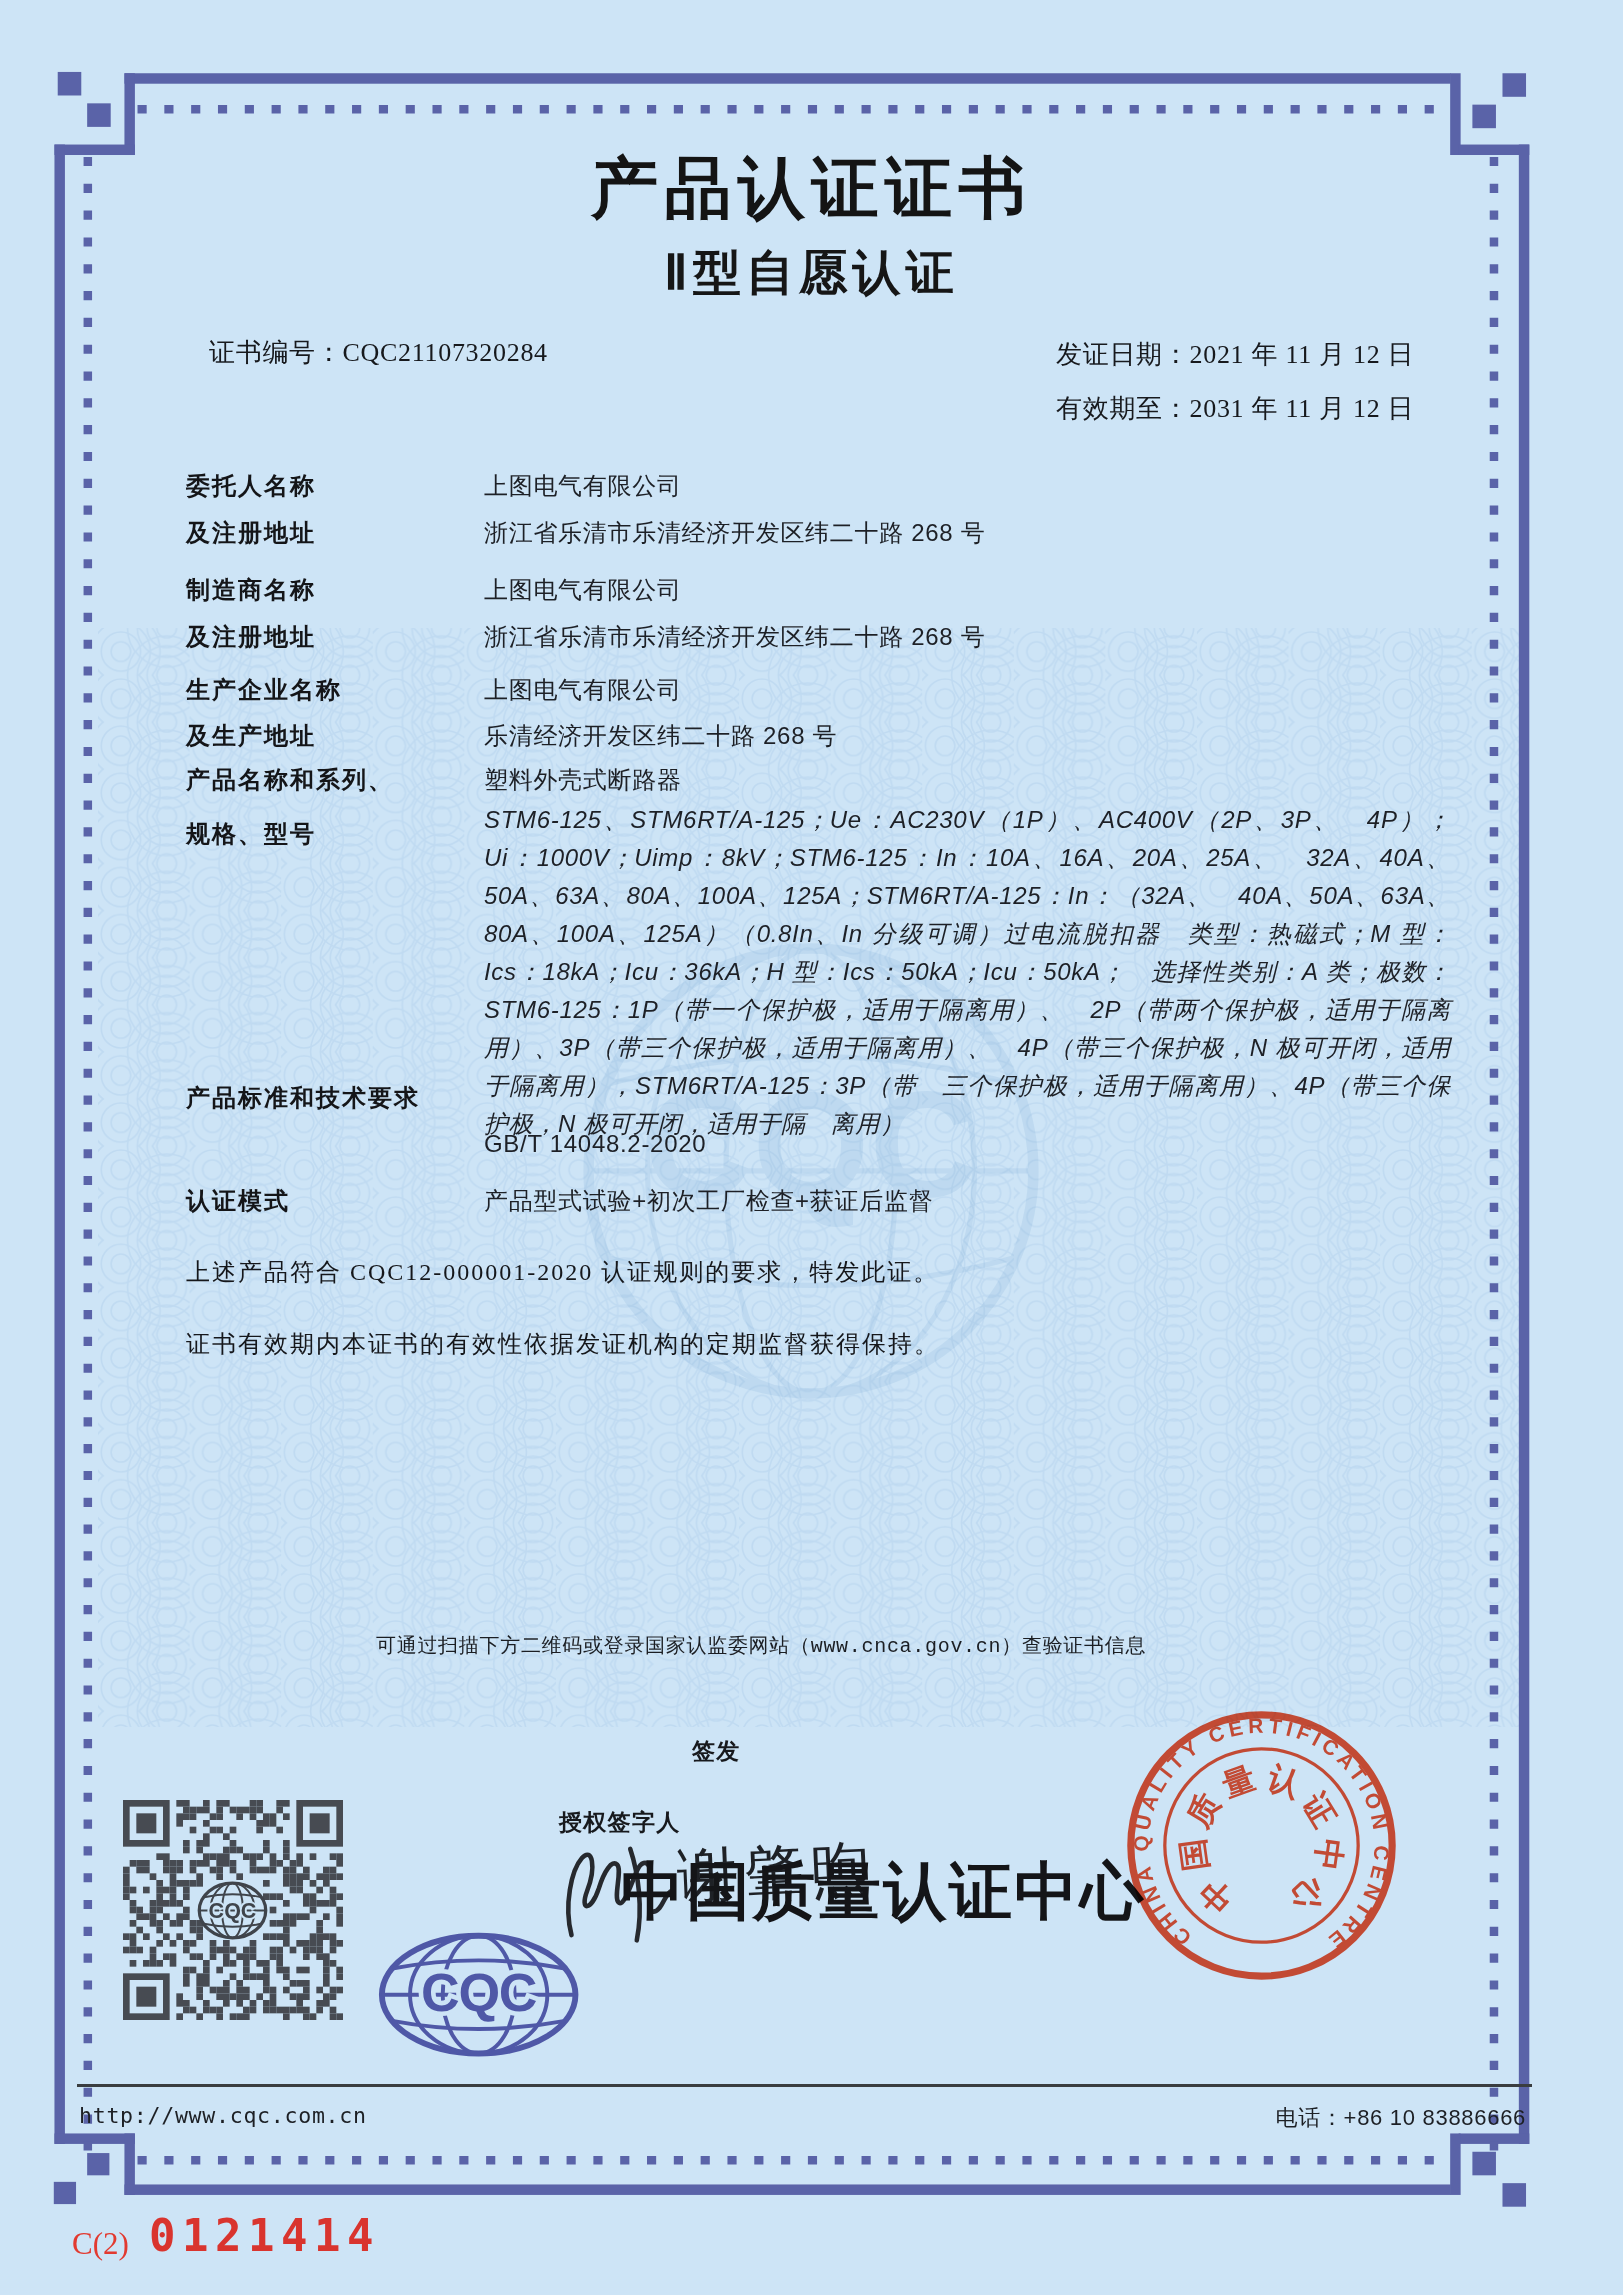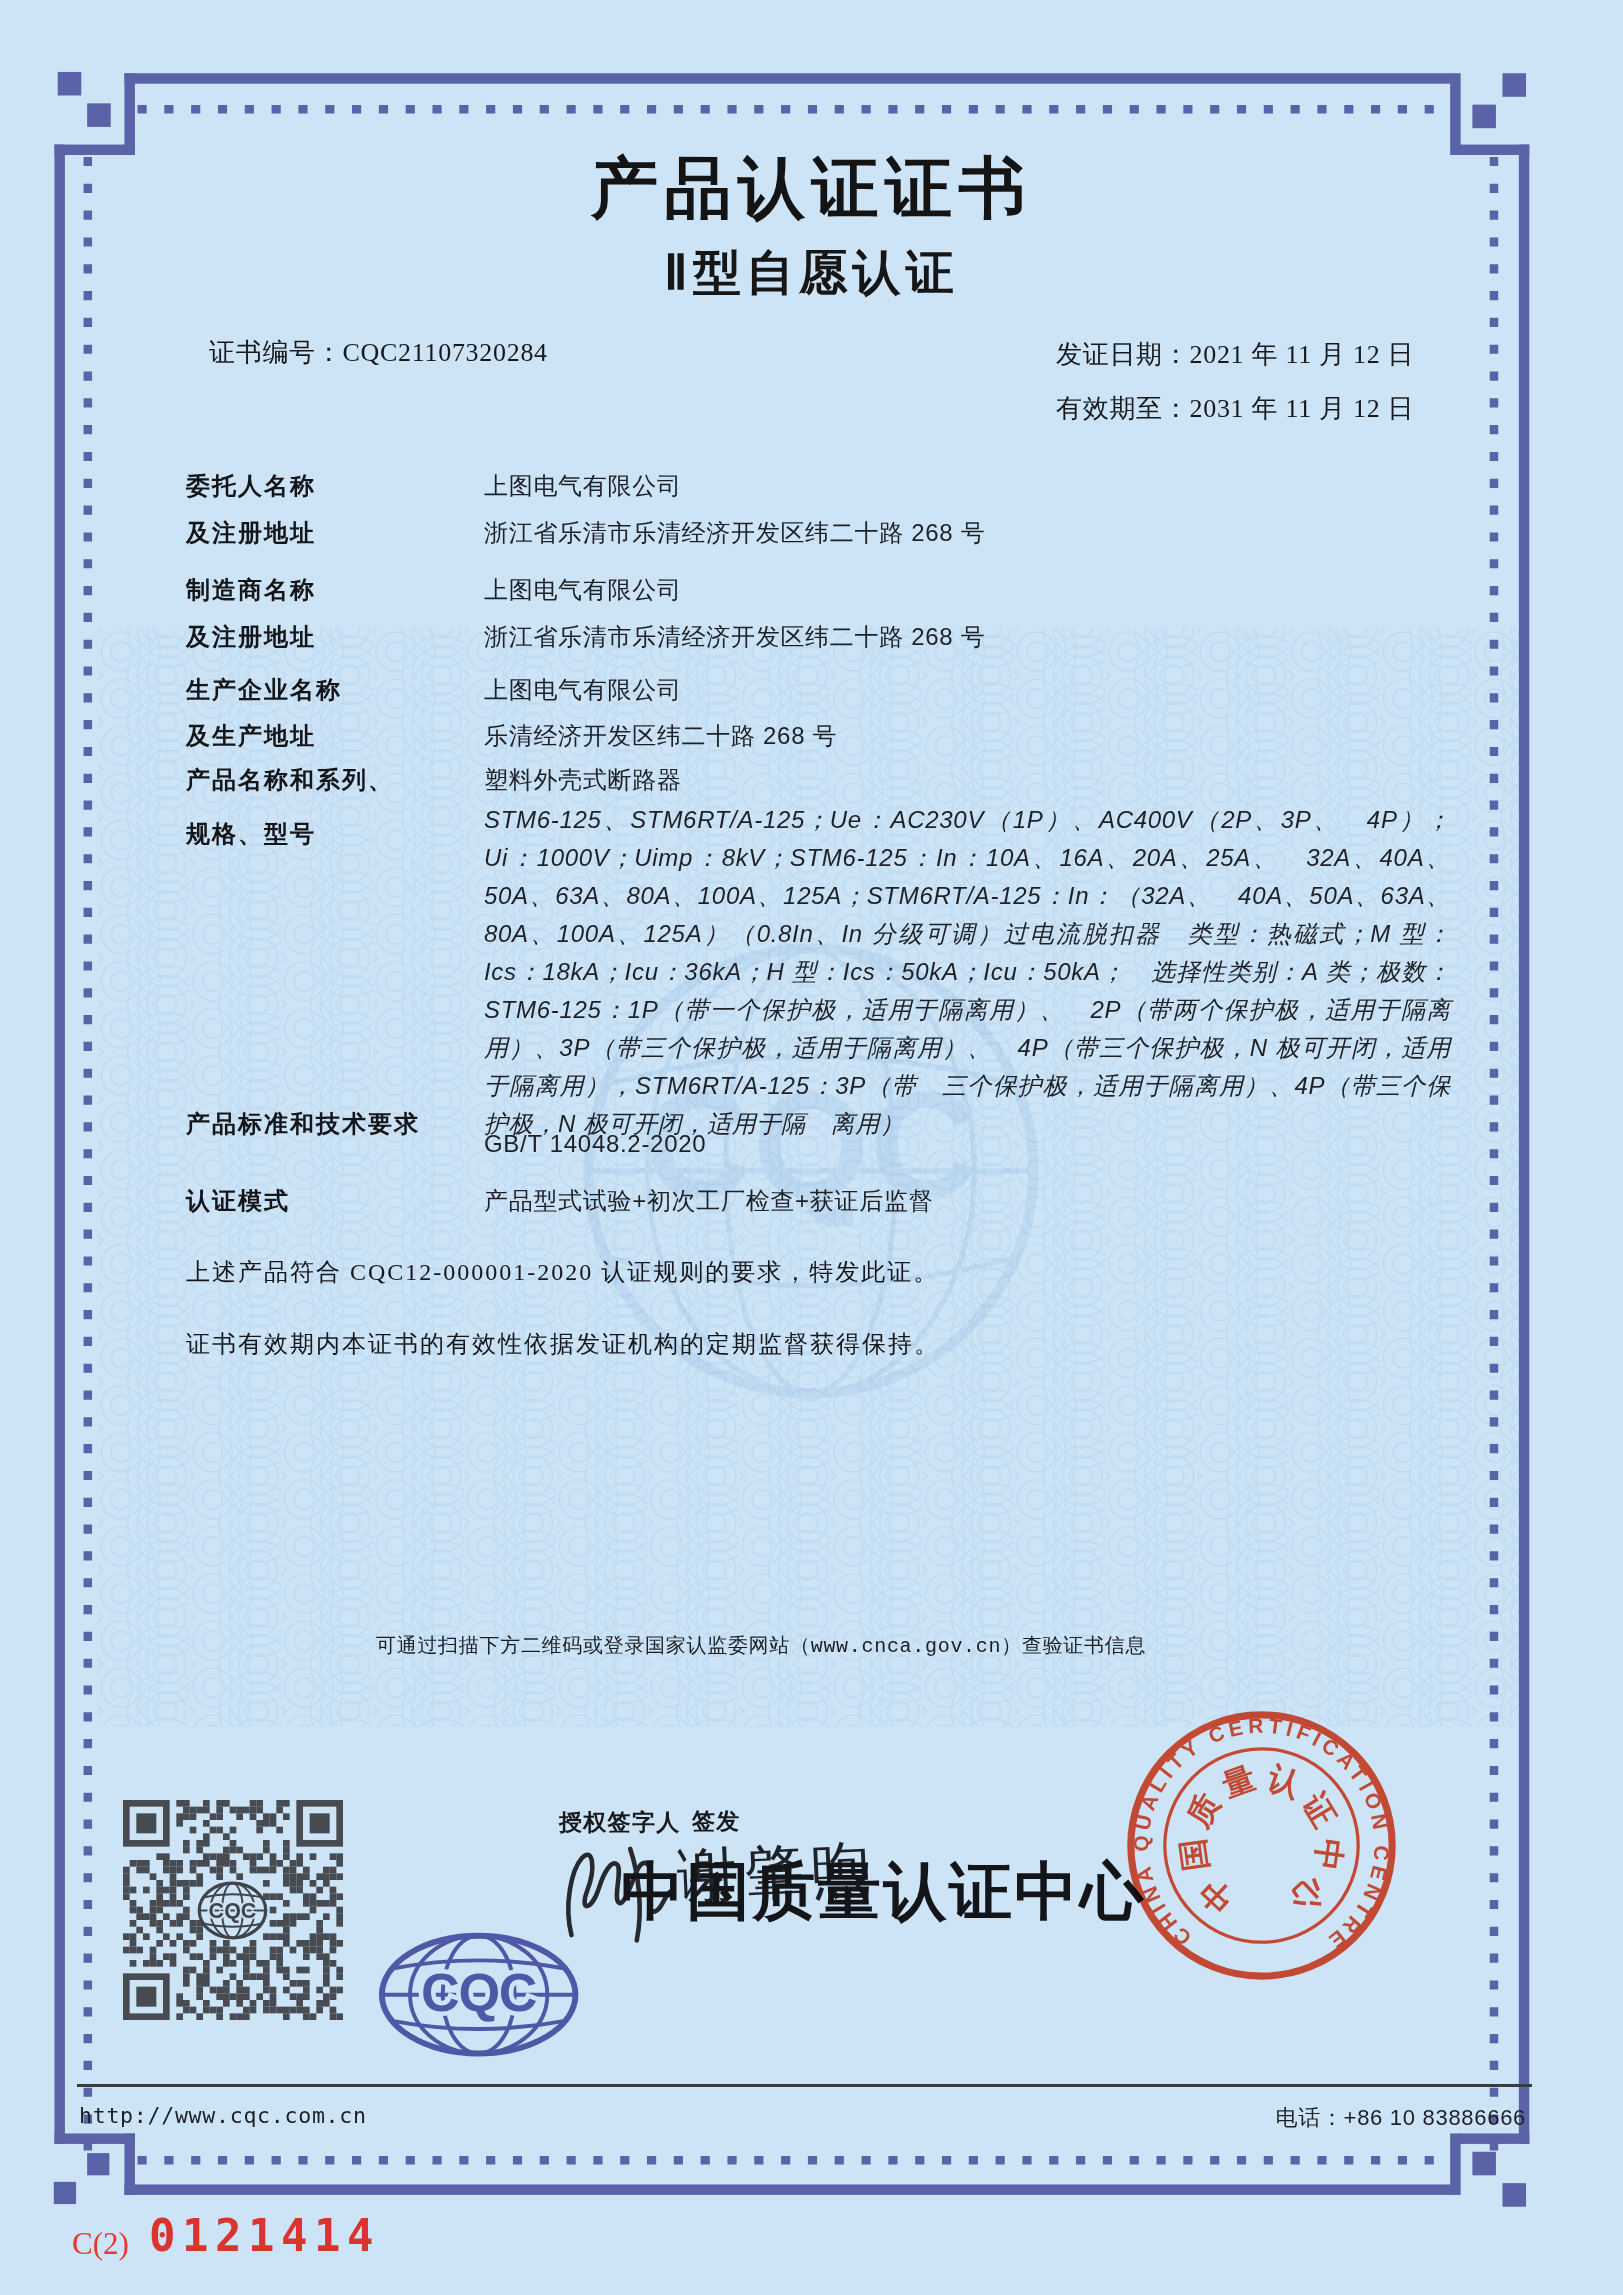--- a/index.html
+++ b/index.html
@@ -154,21 +154,21 @@
   <div class="row-value" style="top:674px">上图电气有限公司</div>
 
   <div class="row-label" style="top:720px">及生产地址</div>
   <div class="row-value" style="top:720px">乐清经济开发区纬二十路 268 号</div>
 
   <div class="row-label" style="top:764px">产品名称和系列、</div>
   <div class="row-label" style="top:818px">规格、型号</div>
   <div class="row-value" style="top:764px">塑料外壳式断路器</div>
   <div class="row-value spec" style="top:801px">STM6-125、STM6RT/A-125；Ue：AC230V（1P）、AC400V（2P、3P、　4P）；Ui：1000V；Uimp：8kV；STM6-125：In：10A、16A、20A、25A、　32A、40A、50A、63A、80A、100A、125A；STM6RT/A-125：In：（32A、　40A、50A、63A、80A、100A、125A）（0.8In、In 分级可调）过电流脱扣器　类型：热磁式；M 型：Ics：18kA；Icu：36kA；H 型：Ics：50kA；Icu：50kA；　选择性类别：A 类；极数：STM6-125：1P（带一个保护极，适用于隔离用）、　2P（带两个保护极，适用于隔离用）、3P（带三个保护极，适用于隔离用）、　4P（带三个保护极，N 极可开闭，适用于隔离用），STM6RT/A-125：3P（带　三个保护极，适用于隔离用）、4P（带三个保护极，N 极可开闭，适用于隔　离用）</div>
 
-  <div class="row-label" style="top:1108px">产品标准和技术要求</div>
+  <div class="row-label" style="top:1082px">产品标准和技术要求</div>
   <div class="row-value" style="top:1130px">GB/T 14048.2-2020</div>
 
   <div class="row-label" style="top:1185px">认证模式</div>
   <div class="row-value" style="top:1185px">产品型式试验+初次工厂检查+获证后监督</div>
 
   <div class="stmt" style="top:1256px">上述产品符合 CQC12-000001-2020 认证规则的要求，特发此证。</div>
   <div class="stmt" style="top:1328px">证书有效期内本证书的有效性依据发证机构的定期监督获得保持。</div>
 
   <div class="note">可通过扫描下方二维码或登录国家认监委网站（www.cnca.gov.cn）查验证书信息</div>
 
@@ -571,21 +571,21 @@
     <ellipse cx="56" cy="48" rx="51" ry="42" fill="#cde4f6" stroke="#3f444b" stroke-width="5"></ellipse>
     <g fill="none" stroke="#3f444b" stroke-width="3">
       <ellipse cx="56" cy="48" rx="34" ry="42"></ellipse>
       <ellipse cx="56" cy="48" rx="16" ry="42"></ellipse>
       <path d="M10,28 Q56,18 102,28 M5,48 H107 M10,68 Q56,78 102,68"></path>
     </g>
     <text x="56" y="60" text-anchor="middle" font-size="33" font-weight="700" fill="#3f444b" stroke="#cde4f6" stroke-width="6" paint-order="stroke" style="font-family:'Liberation Sans',sans-serif">CQC</text>
   </svg>
 
   <div class="sign-label" style="left:559px; top:1807px">授权签字人</div>
-  <div class="sign-label" style="left:692px; top:1806px">签发</div>
+  <div class="sign-label" style="left:692px; top:1736px">签发</div>
 
   <svg class="abs" style="left:553px; top:1832px;" width="131" height="124" viewBox="0 0 200 190">
     <g fill="none" stroke="#26292e" stroke-width="7" stroke-linecap="round">
       <path d="M28,158 C16,112 28,58 44,40 C60,22 66,54 52,90 C40,122 58,122 70,86 C78,60 90,42 98,50 C106,58 92,100 100,108 C108,116 120,78 128,60 C134,46 144,42 148,56 C154,76 140,124 154,122 C168,120 170,94 182,90"></path>
       <path d="M118,26 C130,62 138,116 128,166"></path>
     </g>
   </svg>
   <div class="sig-text" style="left:677px; top:1833px">谢肇煦</div>
 
   <svg class="abs" style="left:376px; top:1931px;" width="206" height="128" viewBox="0 0 315 195">

